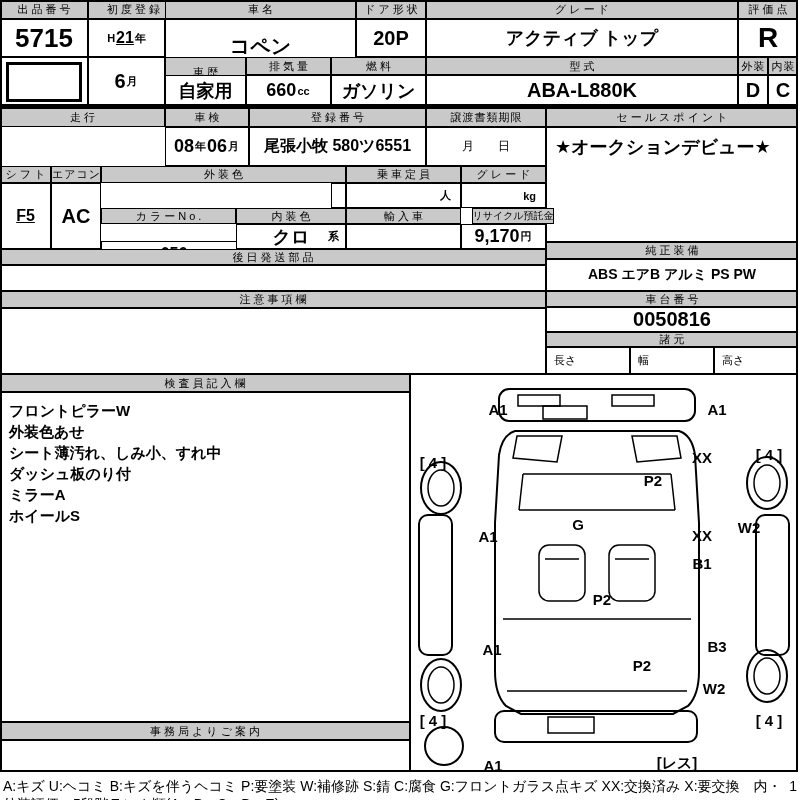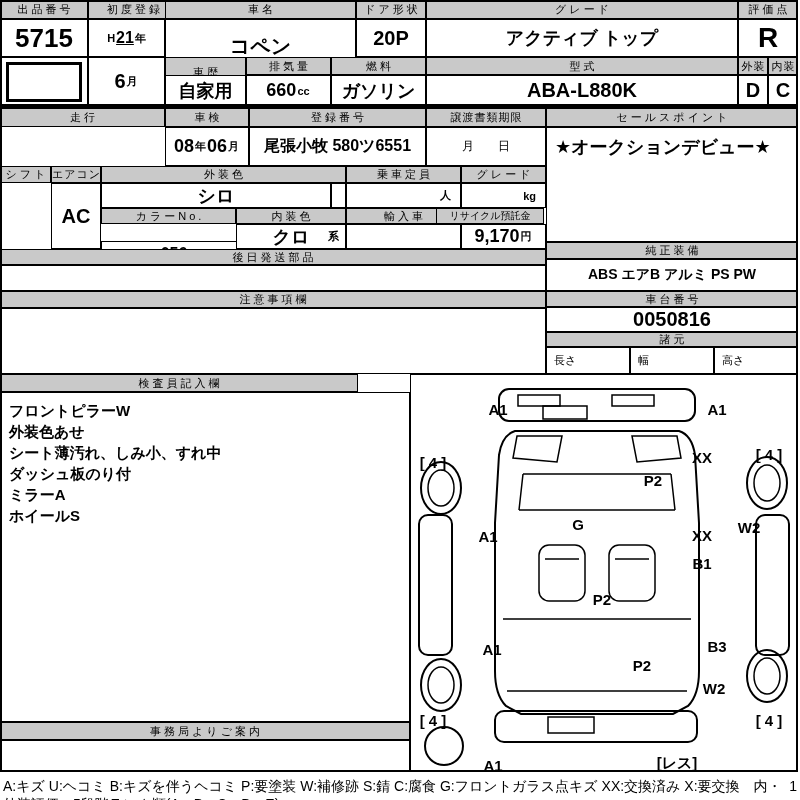--- a/index.html
+++ b/index.html
@@ -91,44 +91,44 @@
     <span class="sm">年</span>
     <span class="v18">06</span>
     <span class="sm">月</span>
   </div>
   <div class="cell v16" style="left:249px;top:127px;width:177px;height:39px">尾張小牧 580ツ6551</div>
   <div class="cell" style="left:426px;top:127px;width:120px;height:39px;font-size:12px">月　　日</div>
   <div class="cell topleft v15" style="left:546px;top:127px;width:252px;height:115px">★オークションデビュー★</div>
 
   <div class="cell hd" style="left:0;top:166px;width:51px;height:17px">シフト</div>
   <div class="cell hd ls1" style="left:51px;top:166px;width:50px;height:17px">エアコン</div>
+  <div class="cell v22" style="left:0;top:183px;width:51px;height:66px">F5</div>
   <div class="cell v20" style="left:51px;top:183px;width:50px;height:66px">AC</div>
 
   <div class="cell hd" style="left:101px;top:166px;width:245px;height:17px">外装色</div>
-  <div class="cell v15" style="left:101px;top:183px;width:230px;height:25px">シロ</div>
   <div class="cell" style="left:331px;top:183px;width:15px;height:25px"></div>
   <div class="cell hd" style="left:346px;top:166px;width:115px;height:17px">乗車定員</div>
   <div class="cell right" style="left:346px;top:183px;width:115px;height:25px">
     <span class="sm">人</span>
   </div>
   <div class="cell hd" style="left:461px;top:166px;width:85px;height:17px">グレード</div>
   <div class="cell right" style="left:461px;top:183px;width:85px;height:25px">
     <span class="sm">kg</span>
   </div>
 
   <div class="cell hd" style="left:101px;top:208px;width:135px;height:16px">カラーNo.</div>
   <div class="cell hd" style="left:236px;top:208px;width:110px;height:16px">内装色</div>
   <div class="cell v16" style="left:101px;top:241px;width:146px;height:25px">056</div>
   <div class="cell" style="left:236px;top:224px;width:110px;height:25px">
     <span class="v15">クロ</span>
     <span class="sm" style="position:absolute;right:5px">系</span>
   </div>
   <div class="cell hd" style="left:346px;top:208px;width:115px;height:16px">輸入車</div>
   <div class="cell" style="left:346px;top:224px;width:115px;height:25px"></div>
-  <div class="cell hd ls0" style="left:436px;top:208px;width:108px;height:16px">リサイクル預託金</div>
+  <div class="cell hd ls0" style="left:472px;top:208px;width:82px;height:16px">リサイクル預託金</div>
   <div class="cell" style="left:461px;top:224px;width:85px;height:25px">
     <span class="v15">9,170</span>
     <span class="sm">円</span>
   </div>
 
   <div class="cell hd" style="left:0;top:249px;width:546px;height:16px">後日発送部品</div>
   <div class="cell" style="left:0;top:265px;width:546px;height:26px"></div>
 
   <div class="cell hd" style="left:546px;top:242px;width:252px;height:17px">純正装備</div>
   <div class="cell v14" style="left:546px;top:259px;width:252px;height:32px">ABS エアB アルミ PS PW</div>
@@ -142,21 +142,21 @@
   <div class="cell left" style="left:546px;top:347px;width:84px;height:27px">
     <span class="sm" style="font-weight:normal">長さ</span>
   </div>
   <div class="cell left" style="left:630px;top:347px;width:84px;height:27px">
     <span class="sm" style="font-weight:normal">幅</span>
   </div>
   <div class="cell left" style="left:714px;top:347px;width:84px;height:27px">
     <span class="sm" style="font-weight:normal">高さ</span>
   </div>
 
-  <div class="cell hd" style="left:0;top:374px;width:358px;height:18px">検査員記入欄</div>
+  <div class="cell hd" style="left:0;top:374px;width:410px;height:18px">検査員記入欄</div>
   <div class="cell hd" style="left:0;top:722px;width:410px;height:18px">事務局よりご案内</div>
   <div class="cell topleft notes" style="left:0;top:392px;width:410px;height:330px">フロントピラーW
 外装色あせ
 シート薄汚れ、しみ小、すれ中
 ダッシュ板のり付
 ミラーA
 ホイールS</div>
   <div class="cell" style="left:0;top:740px;width:410px;height:32px"></div>
 
   <div class="cell" style="left:410px;top:374px;width:388px;height:398px">

